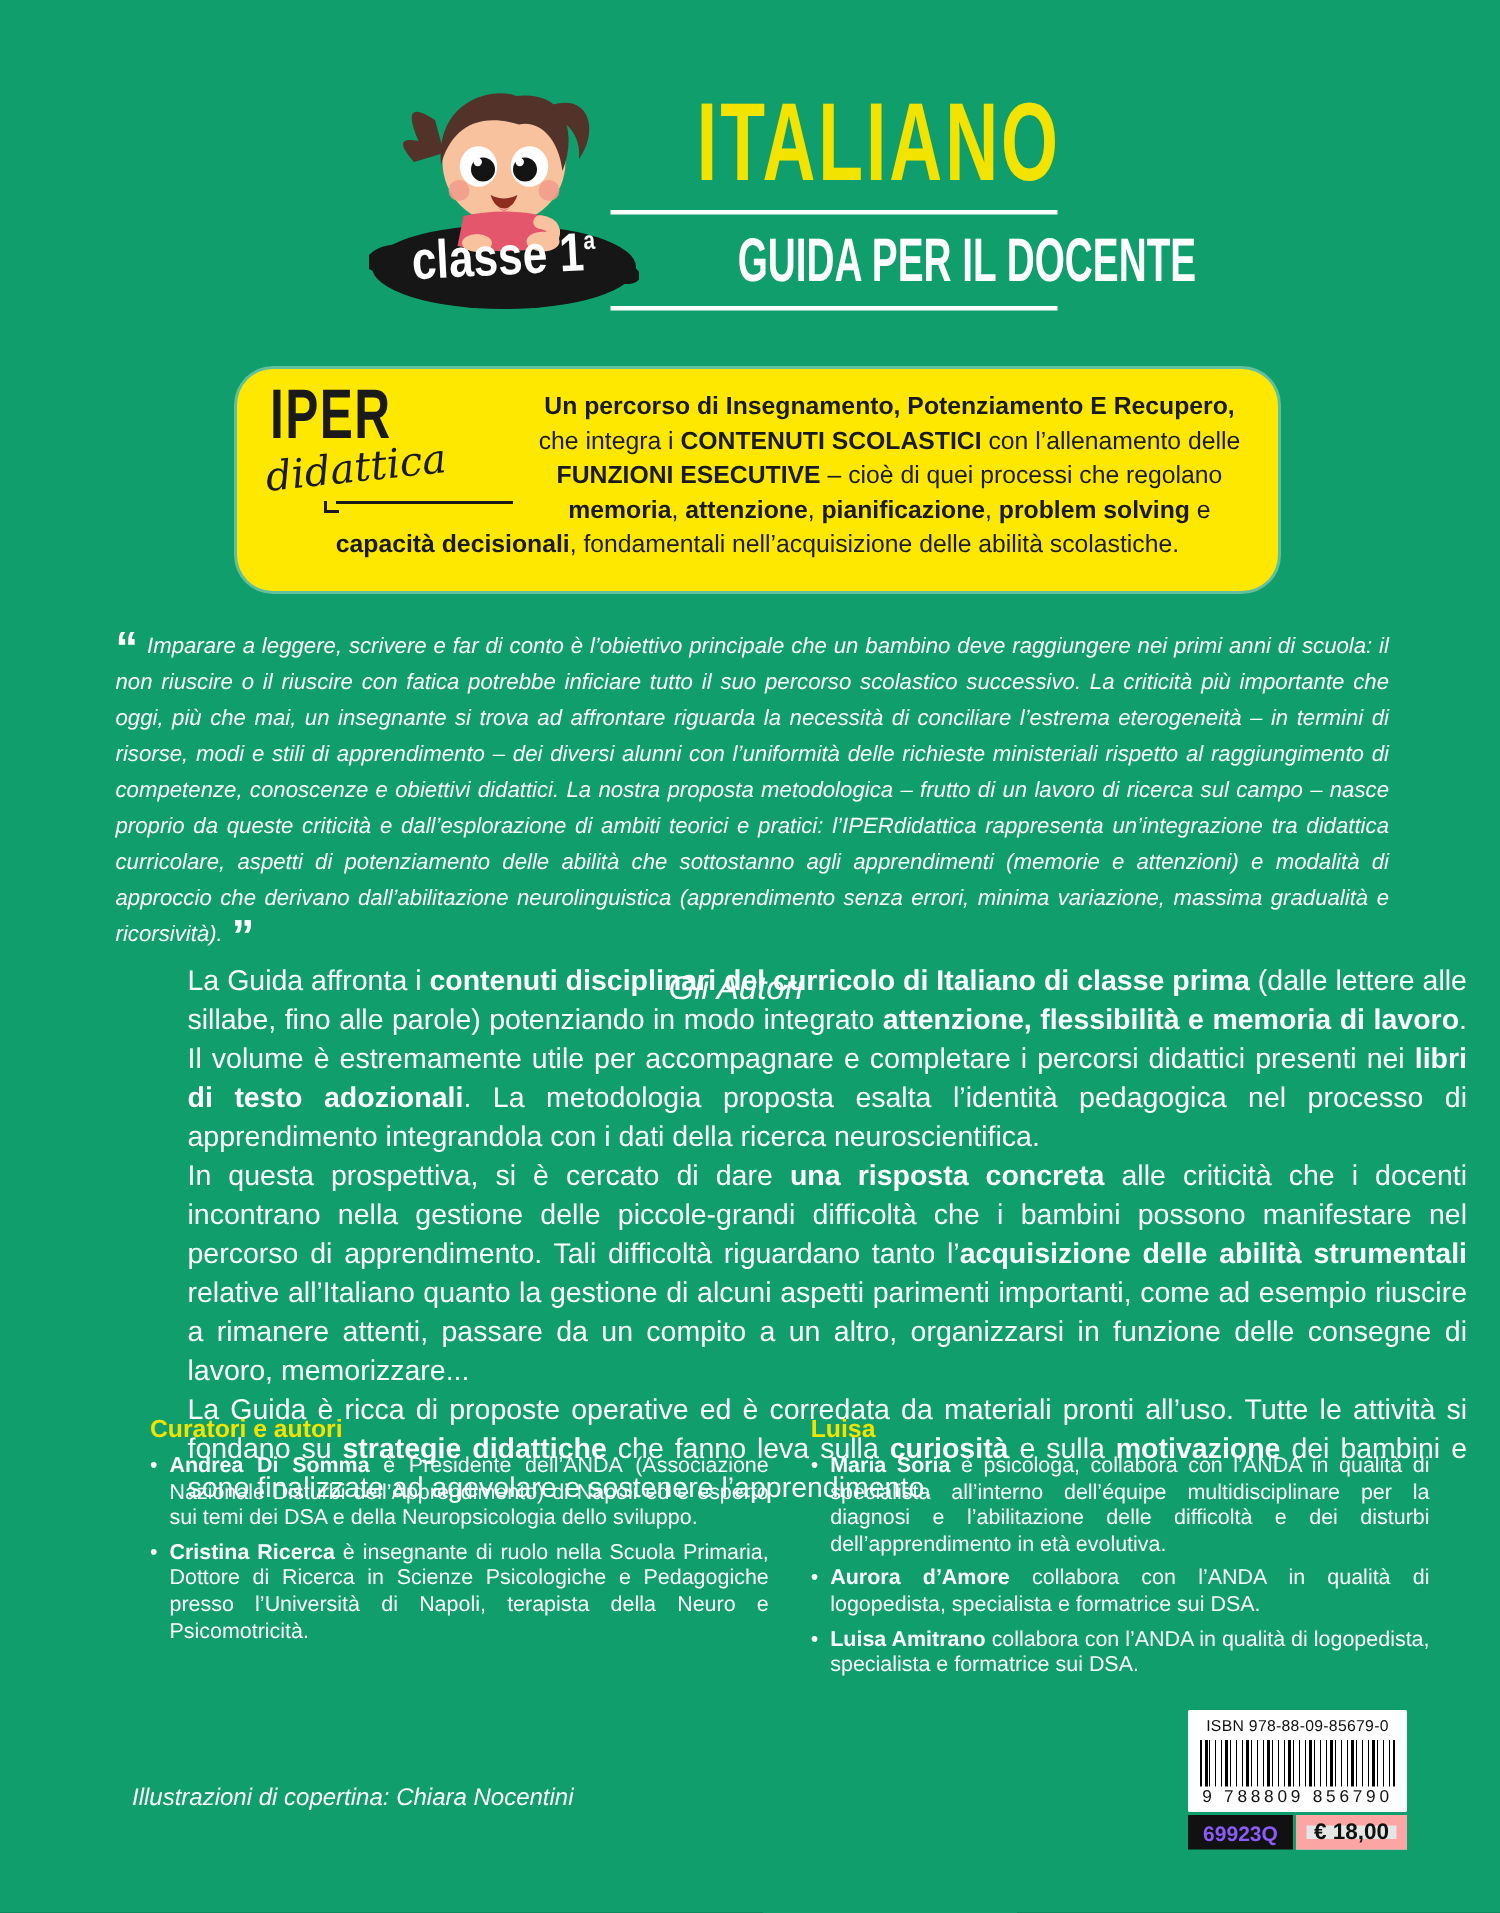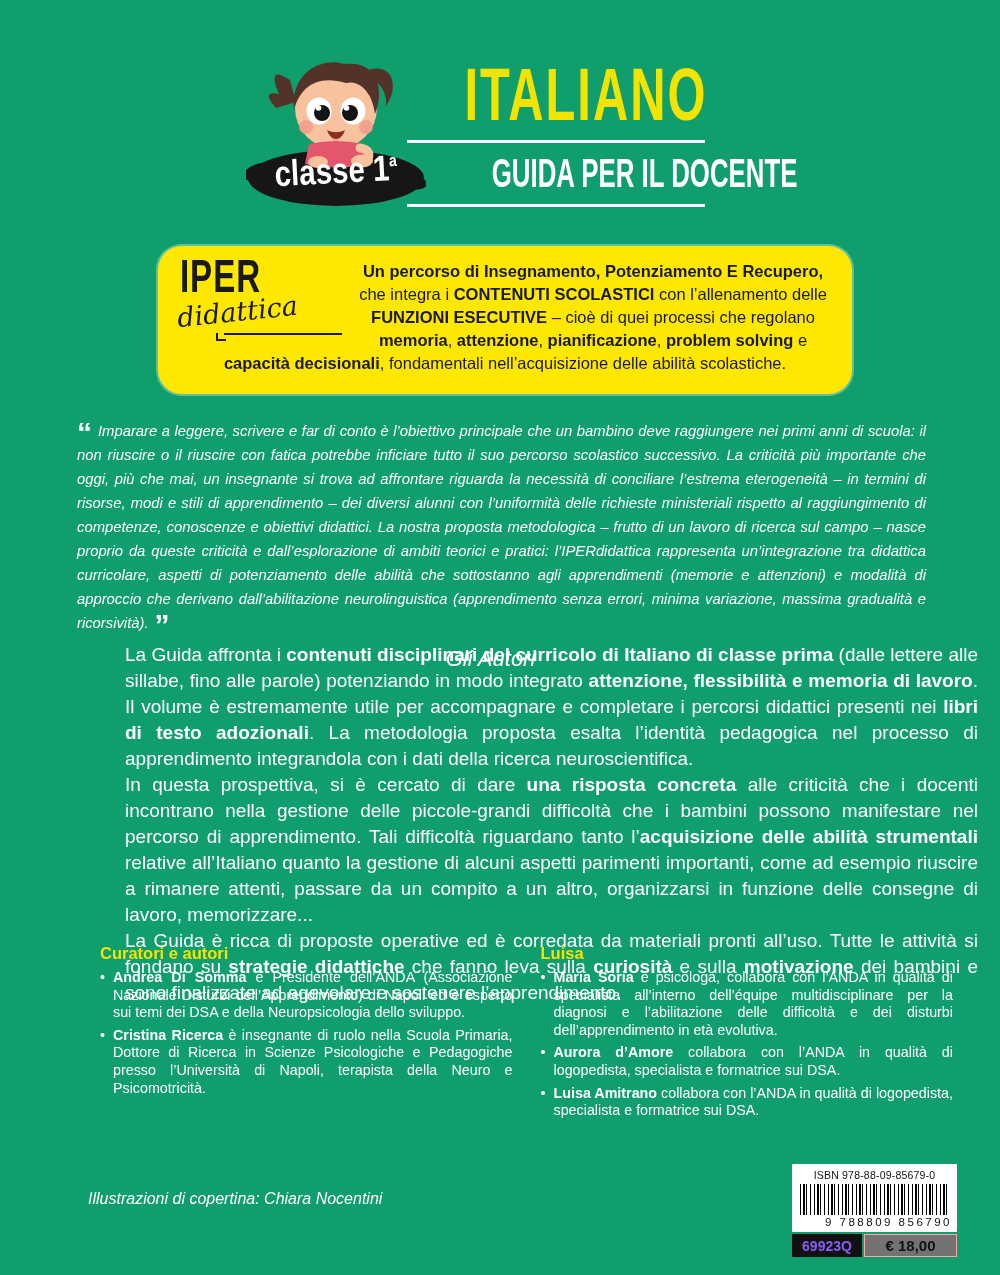--- a/index.html
+++ b/index.html
@@ -54,33 +54,33 @@
   
   .authors{position:absolute;left:100px;top:944px;width:853px;display:flex;gap:28px;color:#fff;}
   .col{flex:1;}
   .col h3{color:#f3e400;font-size:16.5px;margin:0 0 6px 0;}
   .col ul{list-style:none;margin:0;padding:0;font-size:14.3px;line-height:17.6px;text-align:justify;}
   .col li{position:relative;padding-left:13px;margin-bottom:5px;}
   .bullet{position:absolute;left:0;top:0;}
 
   
   .credit{position:absolute;left:88px;top:1190px;color:#fff;font-style:italic;font-size:16px;}
-  .barcode-block{position:absolute;left:792px;top:1164px;width:165px;}
+  .barcode-block{position:absolute;left:792px;top:1140px;width:146px;}
   .isbn-box{background:#fff;padding:5px 5px 2px 5px;text-align:center;border-radius:1px;}
   .isbn-label{font-size:10.5px;color:#111;white-space:nowrap;letter-spacing:.2px;}
   .bars{height:31px;margin:3px 3px 0 3px;
         background:repeating-linear-gradient(90deg,
           #000 0 1px,#fff 1px 3px,#000 3px 5px,#fff 5px 6px,#000 6px 7px,#fff 7px 10px,
           #000 10px 11px,#fff 11px 14px);}
-  .digits{font-size:11.5px;color:#111;letter-spacing:2.5px;padding:1px 0 2px 0;white-space:nowrap;text-align:right;}
+  .digits{font-size:11.5px;color:#111;letter-spacing:2.5px;padding:1px 0 2px 0;white-space:nowrap;}
   .price-row{display:flex;margin-top:2px;height:23px;}
   .code-cell{background:#111;color:#8b5cf6;flex:0 0 70px;font-weight:bold;font-size:14px;
              display:flex;align-items:center;justify-content:center;}
-  .price-cell{background:#737373;color:#111;flex:1;font-weight:bold;font-size:15px;
-              display:flex;align-items:center;justify-content:center;border:1px solid #fca5a5;
+  .price-cell{background:#e5e5e5;color:#111;flex:1;font-weight:bold;font-size:15px;
+              display:flex;align-items:center;justify-content:center;border:7px solid #fca5a5;
               box-sizing:border-box;margin-left:2px;}
 </style>
 </head>
 <body>
 
 <div class="page">
 
   <div class="header">
 
     <div class="mascot-wrap">

